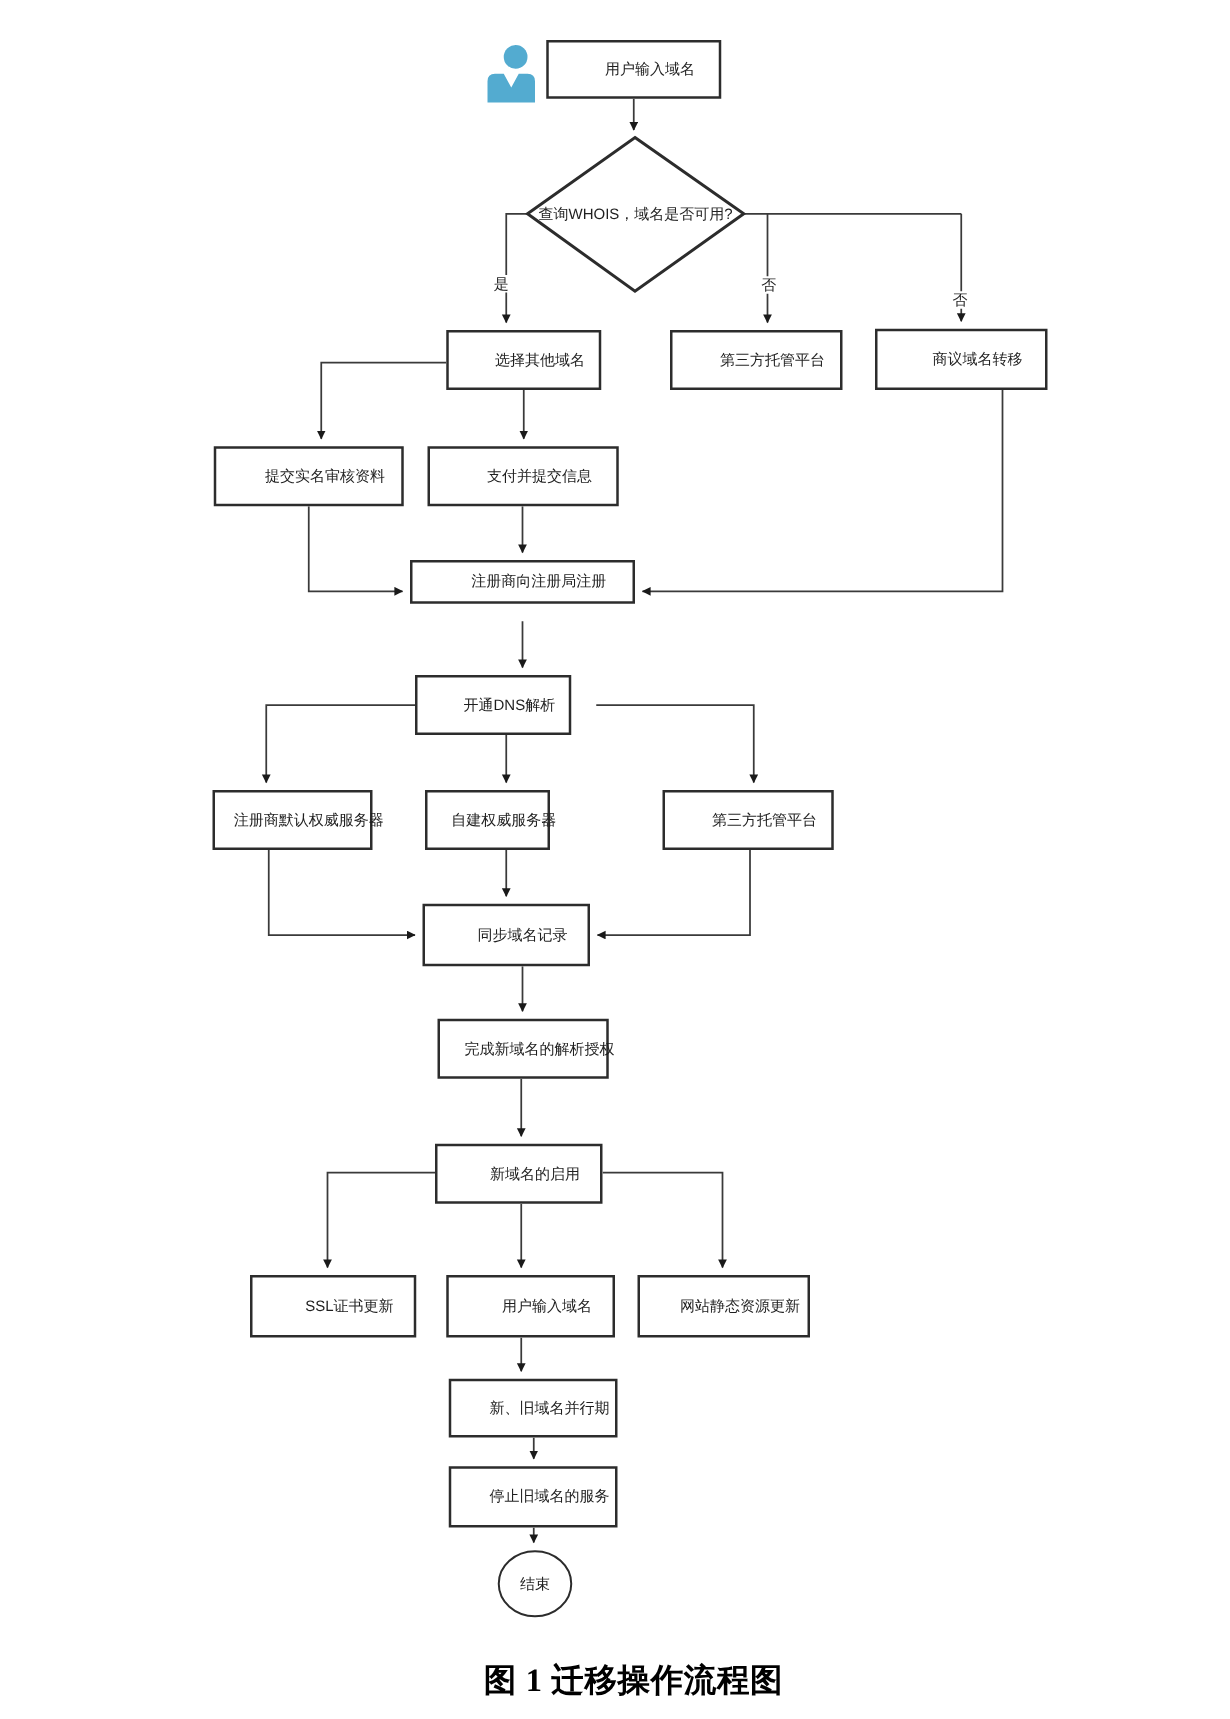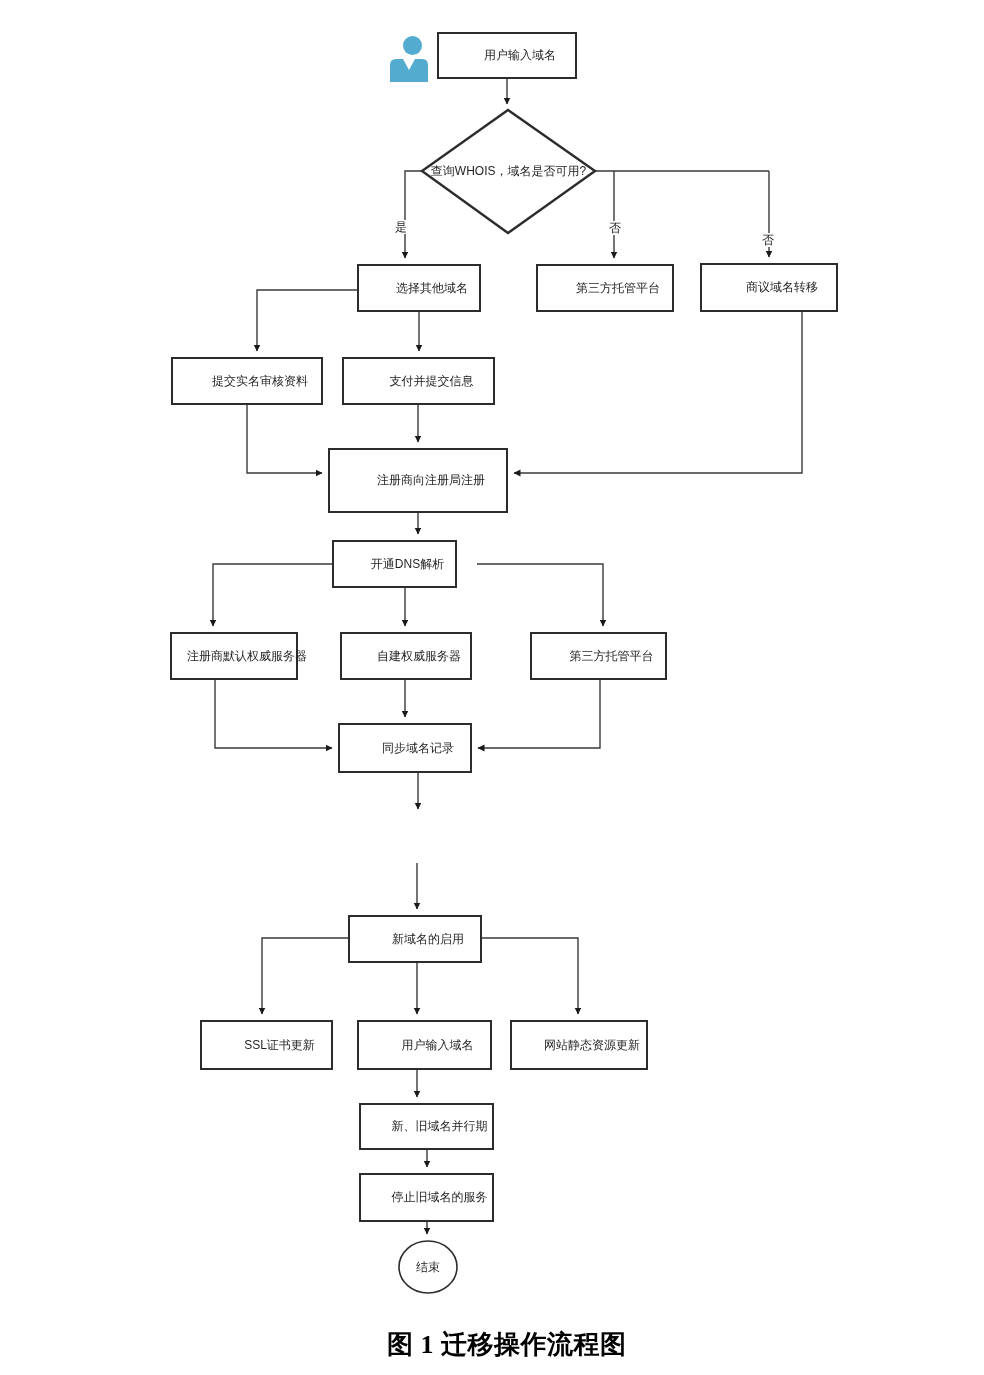--- a/index.html
+++ b/index.html
@@ -74,26 +74,27 @@
     <circle cx="27.5" cy="17.5" r="9.5" fill="#53abd0"></circle>
     <path d="M5,54 L5,37 Q5,31 11,31 L18,31 L24,42 L30,31 L37,31 Q43,31 43,37 L43,54 Z" fill="#53abd0"></path>
   </svg>
 
   <div class="node" style="left:437px;top:32px;width:140px;height:47px">用户输入域名</div>
   <div class="node" style="left:357px;top:264px;width:124px;height:48px">选择其他域名</div>
   <div class="node" style="left:536px;top:264px;width:138px;height:48px">第三方托管平台</div>
   <div class="node" style="left:700px;top:263px;width:138px;height:49px">商议域名转移</div>
   <div class="node" style="left:171px;top:357px;width:152px;height:48px">提交实名审核资料</div>
   <div class="node" style="left:342px;top:357px;width:153px;height:48px">支付并提交信息</div>
-  <div class="node" style="left:328px;top:448px;width:180px;height:65px">注册商向注册局注册</div>
+  <div class="node" style="left:328px;top:448px;width:180px;height:35px">注册商向注册局注册</div>
   <div class="node" style="left:332px;top:540px;width:125px;height:48px">开通DNS解析</div>
   <div class="node" style="left:170px;top:632px;width:128px;height:48px">注册商默认权威服务器</div>
-  <div class="node" style="left:340px;top:632px;width:132px;height:48px">自建权威服务器</div>
+  <div class="node" style="left:340px;top:632px;width:100px;height:48px">自建权威服务器</div>
   <div class="node" style="left:530px;top:632px;width:137px;height:48px">第三方托管平台</div>
   <div class="node" style="left:338px;top:723px;width:134px;height:50px">同步域名记录</div>
+  <div class="node" style="left:350px;top:815px;width:137px;height:48px">完成新域名的解析授权</div>
   <div class="node" style="left:348px;top:915px;width:134px;height:48px">新域名的启用</div>
   <div class="node" style="left:200px;top:1020px;width:133px;height:50px">SSL证书更新</div>
   <div class="node" style="left:357px;top:1020px;width:135px;height:50px">用户输入域名</div>
   <div class="node" style="left:510px;top:1020px;width:138px;height:50px">网站静态资源更新</div>
   <div class="node" style="left:359px;top:1173px;width:135px;height:49px">停止旧域名的服务</div>
   <div class="node" style="left:359px;top:1103px;width:135px;height:47px">新、旧域名并行期</div>
 
   <div class="shape-text" style="left:421px;top:160px;width:175px;height:22px">查询WHOIS，域名是否可用?</div>
   <div class="shape-text" style="left:398px;top:1256px;width:60px;height:22px">结束</div>
 

